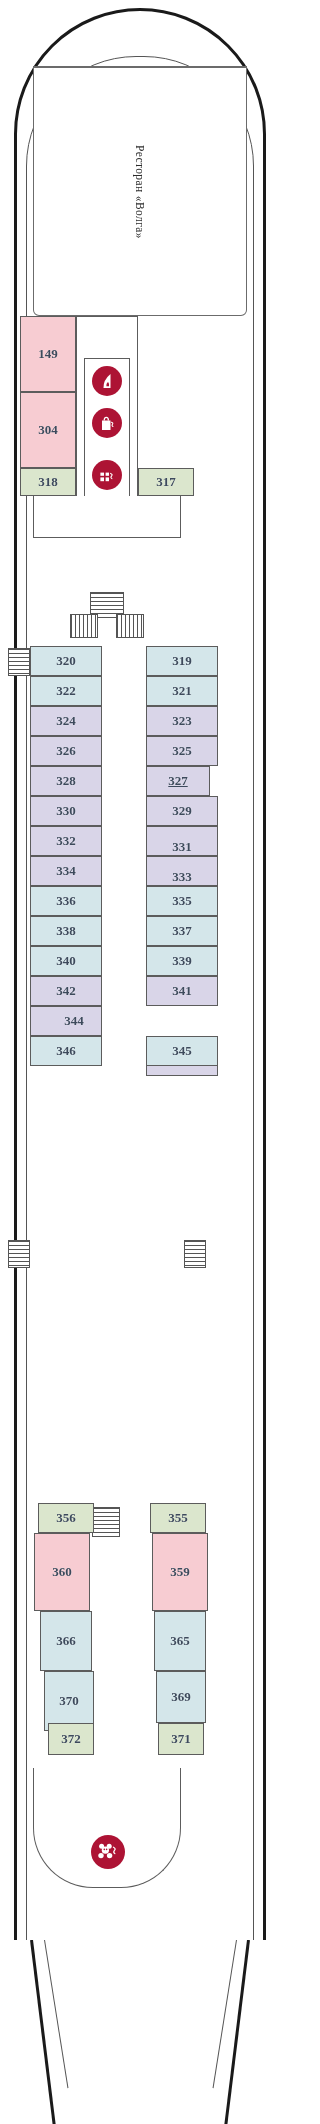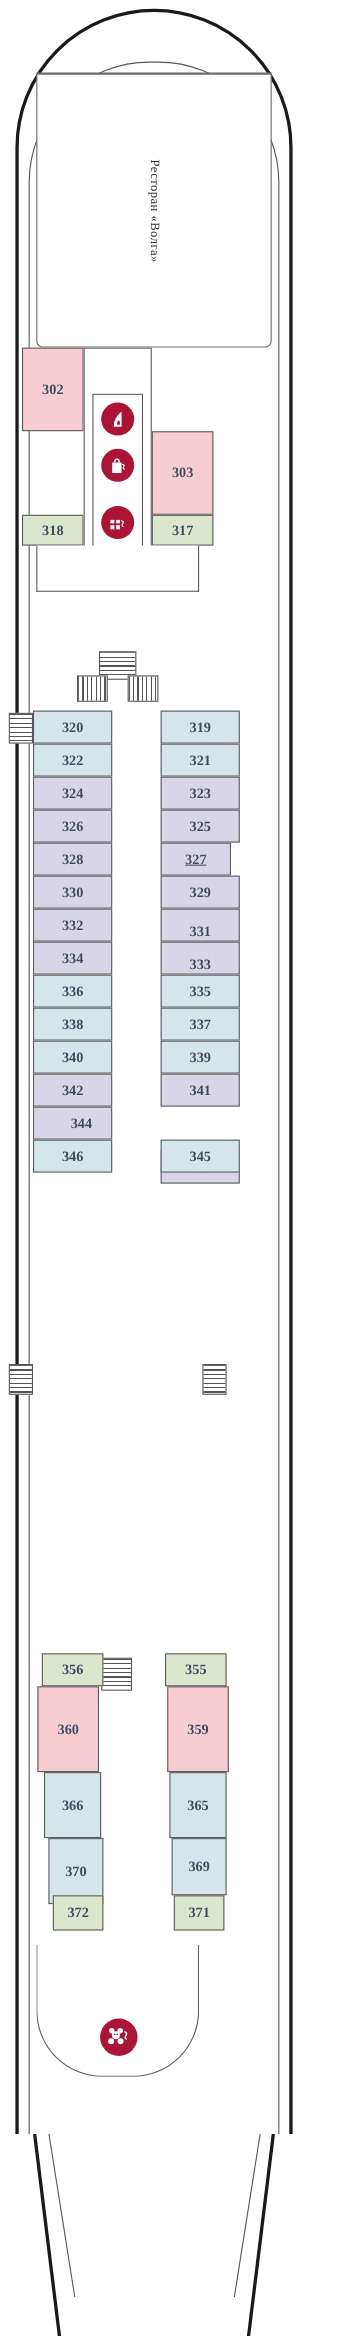--- a/index.html
+++ b/index.html
@@ -90,25 +90,25 @@
 <div id="deck">
 
   <div class="hull-outer"></div>
   <div class="hull-inner"></div>
 
   <div class="restaurant">
     <span class="restaurant-label">Ресторан «Волга»</span>
   </div>
 
   <div class="cab c-pink" style="left:20px;top:316px;width:56px;height:76px;">
-    <span>302</span>
-  </div>
-
-  <div class="cab c-pink" style="left:138px;top:392px;width:56px;height:76px;">
-    <span>303</span>
+    <span>149</span>
+  </div>
+
+  <div class="cab c-pink" style="left:20px;top:392px;width:56px;height:76px;">
+    <span>304</span>
   </div>
 
   <div class="cab c-green" style="left:20px;top:468px;width:56px;height:28px;">
     <span>318</span>
   </div>
   <div class="cab c-green" style="left:138px;top:468px;width:56px;height:28px;">
     <span>317</span>
   </div>
 
   <div class="outline" style="left:76px;top:316px;width:62px;height:190px;"></div>

